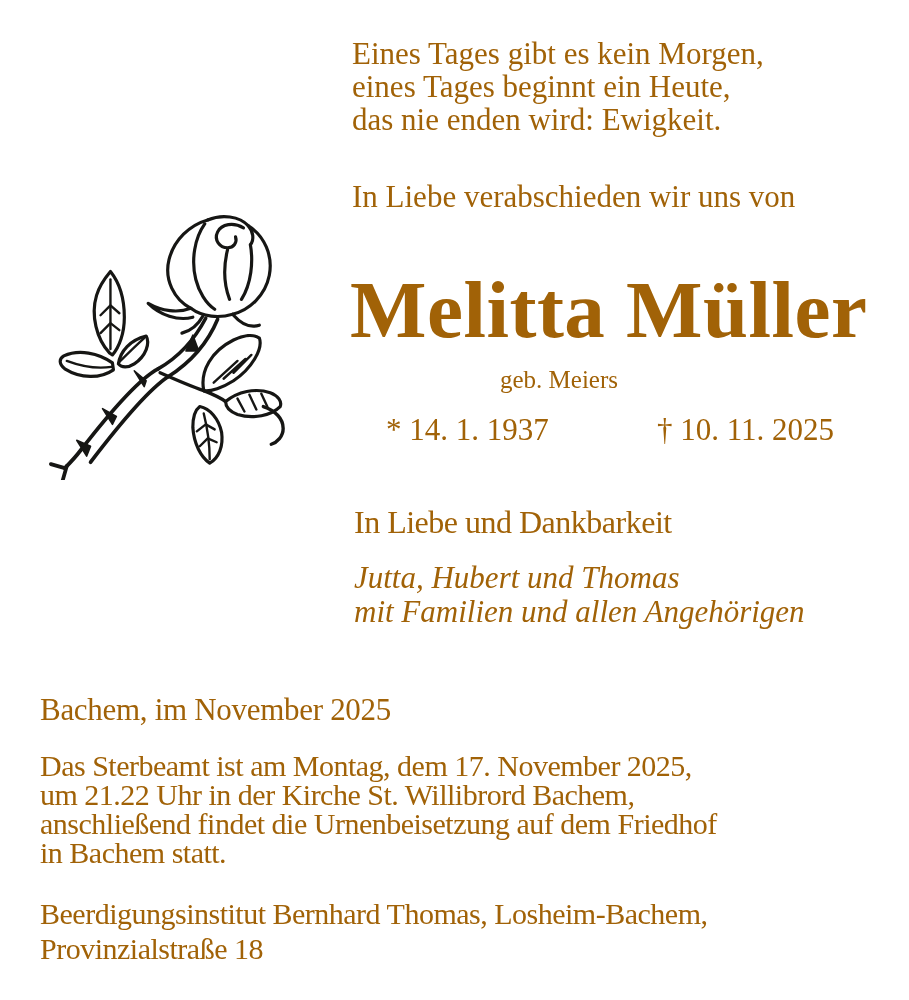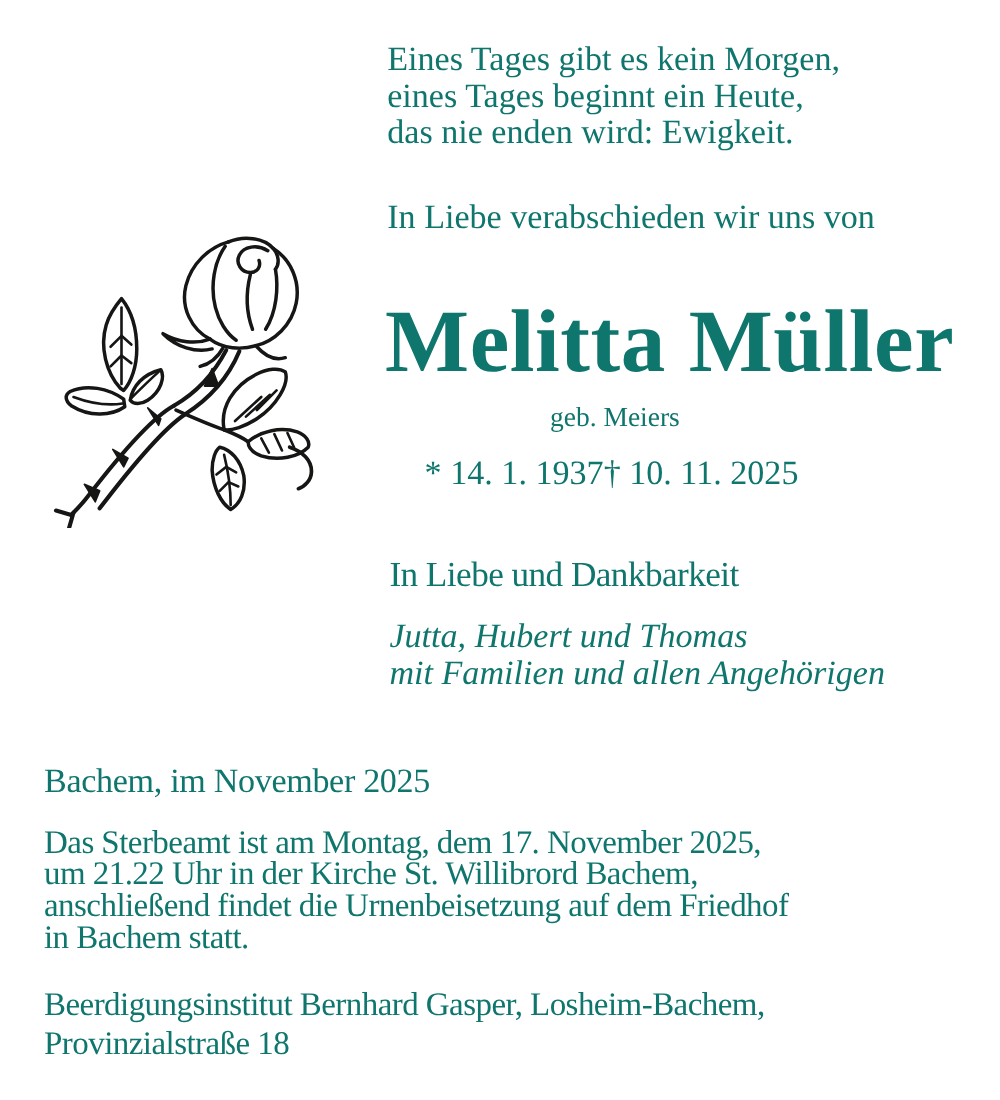--- a/index.html
+++ b/index.html
@@ -7,21 +7,21 @@
     padding: 0;
     background: #ffffff;
   }
   .page {
     position: relative;
     width: 909px;
     height: 1000px;
     background: #ffffff;
     overflow: hidden;
     font-family: "Liberation Serif", "DejaVu Serif", serif;
-    color: #0f766e;
+    color: #a16207;
   }
   .abs { position: absolute; white-space: nowrap; }
 
   .quote {
     left: 352px; top: 37px;
     font-size: 31px; line-height: 33px;
   }
   .intro {
     left: 352px; top: 179px;
     font-size: 31px;
@@ -30,21 +30,21 @@
     left: 350px; top: 268px;
     font-size: 81px; line-height: 84px;
     font-weight: bold; letter-spacing: 0.5px;
   }
   .maiden {
     left: 500px; top: 366px;
     font-size: 25px;
   }
   .dates {
     left: 352px; top: 412px; width: 530px;
-    display: flex; 
+    display: flex; justify-content: space-between;
     box-sizing: border-box; padding: 0 48px 0 34px;
     font-size: 31px;
   }
   .farewell {
     left: 354px; top: 504px;
     font-size: 32px; letter-spacing: -0.5px;
   }
   .mourners {
     left: 354px; top: 561px;
     font-size: 31px; line-height: 34px;
@@ -155,17 +155,17 @@
   <div class="abs place-date">Bachem, im November 2025</div>
 
   <div class="abs service">
     <div>Das Sterbeamt ist am Montag, dem 17. November 2025,</div>
     <div>um 21.22 Uhr in der Kirche St. Willibrord Bachem,</div>
     <div>anschließend findet die Urnenbeisetzung auf dem Friedhof</div>
     <div>in Bachem statt.</div>
   </div>
 
   <div class="abs funeral-home">
-    <div>Beerdigungsinstitut Bernhard Gasper, Losheim-Bachem,</div>
+    <div>Beerdigungsinstitut Bernhard Thomas, Losheim-Bachem,</div>
     <div>Provinzialstraße 18</div>
   </div>
 
 </div>
 
 </body></html>

